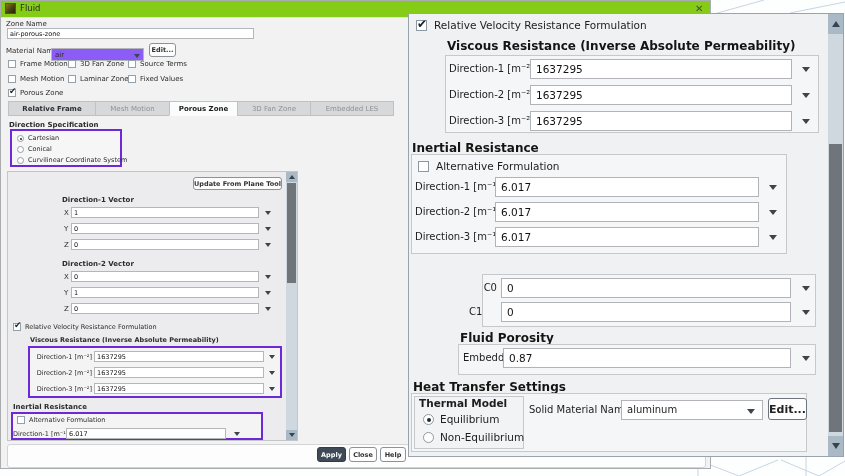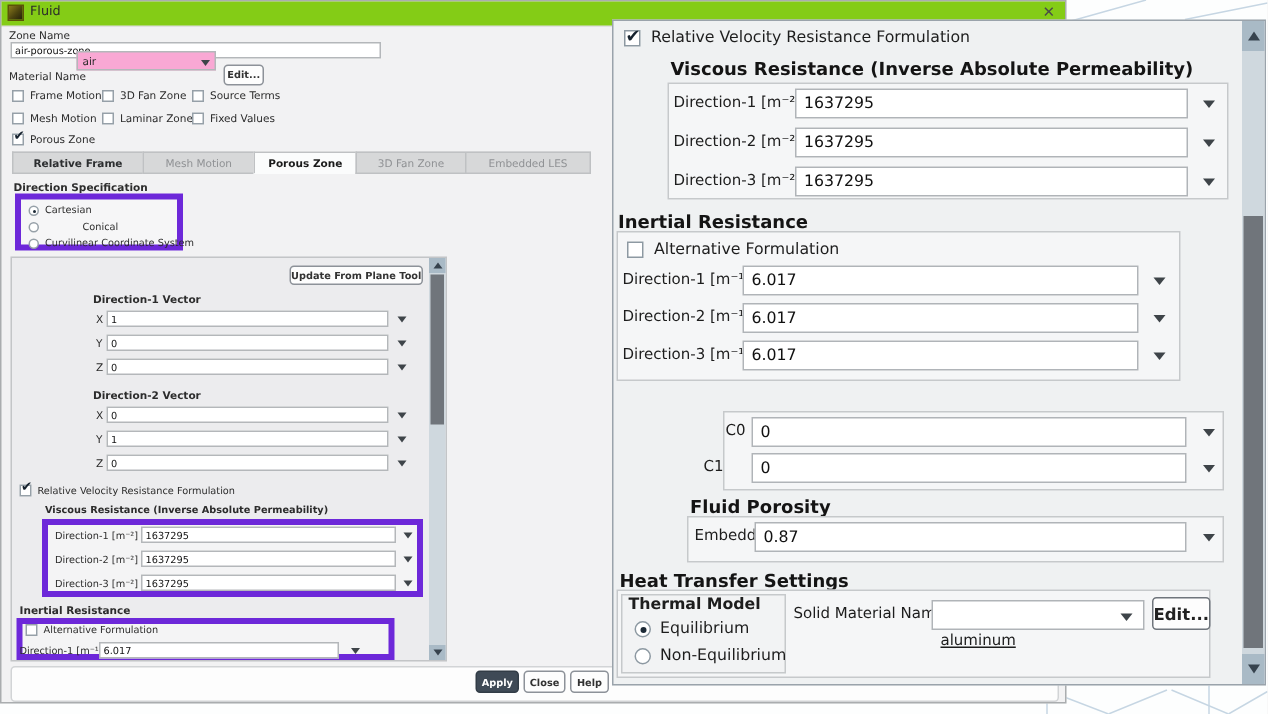--- a/index.html
+++ b/index.html
@@ -22,21 +22,21 @@
        font-size:6.5px;color:#111;padding:0 2px;box-sizing:border-box;outline:none;}
   .btn{position:absolute;background:#fdfdfd;border:1px solid #8d9299;border-radius:3px;
        font-size:6.5px;font-weight:bold;color:#333;text-align:center;box-sizing:border-box;
        display:flex;align-items:center;justify-content:center;cursor:default;}
   .btn-dark{background:#3f4a56;border-color:#323c46;color:#fff;}
   .cbx{position:absolute;width:8px;height:8px;border:1px solid #96a0a8;background:#fff;box-sizing:border-box;}
   .cbx .ck{position:absolute;left:0px;top:-3px;font-size:9px;color:#16222e;line-height:9px;}
   .rad{position:absolute;width:7px;height:7px;border:1px solid #96a0a8;border-radius:50%;background:#fff;box-sizing:border-box;}
   .rad.on::after{content:"";position:absolute;left:1.5px;top:1.5px;width:2.5px;height:2.5px;border-radius:50%;background:#1d2a36;}
   .dar{position:absolute;width:0;height:0;border-left:3px solid transparent;border-right:3px solid transparent;border-top:4px solid #3e4449;}
-  .gbox{position:absolute;border:4px solid #6d28d9;background:#f4f4f5;box-sizing:border-box;}
+  .gbox{position:absolute;border:2px solid #6d28d9;background:#f4f4f5;box-sizing:border-box;}
   .tabs{left:7px;top:100px;height:15px;display:flex;}
   .tab{height:15px;display:flex;align-items:center;justify-content:center;font-size:7px;
        background:#d7d8d9;border:1px solid #bfc1c3;border-right:none;box-sizing:border-box;color:#8f9194;}
   .tab:last-child{border-right:1px solid #bfc1c3;}
   .tab.enabled{color:#2c2e30;font-weight:bold;}
   .tab.active{background:#fbfcfc;color:#1b1b1b;font-weight:bold;border-bottom-color:#fbfcfc;}
   .scrollarea{left:6px;top:170px;width:291px;height:270px;background:#ececee;border:1px solid #c3c5c7;box-sizing:border-box;}
   .vscroll{position:absolute;background:#cfd8de;}
   .sb-btn{position:absolute;left:0;width:100%;background:#a9bac6;display:flex;align-items:center;justify-content:center;}
   .tri-up{width:0;height:0;border-left:3px solid transparent;border-right:3px solid transparent;border-bottom:4px solid #37434e;}
@@ -85,21 +85,21 @@
   <div class="abs titlebar">
     <div class="abs appicon"></div>
     <span class="abs title-text">Fluid</span>
     <span class="abs close-x">✕</span>
   </div>
 
   <span class="abs lbl" style="left:5px;top:19px;">Zone Name</span>
   <input class="fld" style="left: 6px; top: 27px; width: 247px; height: 11px;" readonly="" value="air-porous-zone">
 
   <span class="abs lbl" style="left:5px;top:46px;">Material Name</span>
-  <div class="abs" style="left:50px;top:33px;width:93px;height:13px;background:#f9a8d4;border:1px solid #b4b7ba;box-sizing:border-box;">
+  <div class="abs" style="left:50px;top:47px;width:93px;height:13px;background:#8b5cf6;border:1px solid #b4b7ba;box-sizing:border-box;">
     <span class="abs lbl" style="left:3px;top:2px;">air</span>
     <span class="dar" style="left:82px;top:5px;"></span>
   </div>
   <div class="btn" style="left:148px;top:42px;width:27px;height:14px;">
     <span>Edit...</span>
   </div>
 
   <span class="cbx" style="left:7px;top:59px;"></span>
   <span class="abs lbl" style="left:19px;top:59px;">Frame Motion</span>
   <span class="cbx" style="left:67px;top:59px;"></span>
@@ -125,21 +125,21 @@
     <div class="tab active" style="width:68px;">Porous Zone</div>
     <div class="tab" style="width:73px;">3D Fan Zone</div>
     <div class="tab" style="width:84px;text-align:center;">Embedded LES</div>
   </div>
 
   <span class="abs lbl bold" style="left:8px;top:120px;">Direction Specification</span>
   <div class="gbox" style="left:9px;top:128px;width:112px;height:38px;background:#f6f6f7;">
     <span class="rad on" style="left:5px;top:4px;"></span>
     <span class="abs lbl65" style="left:16px;top:3px;">Cartesian</span>
     <span class="rad" style="left:5px;top:15px;"></span>
-    <span class="abs lbl65" style="left:16px;top:14px;margin-left:25px;">Conical</span>
+    <span class="abs lbl65" style="left:16px;top:14px;">Conical</span>
     <span class="rad" style="left:5px;top:26px;"></span>
     <span class="abs lbl65" style="left:16px;top:25px;">Curvilinear Coordinate System</span>
   </div>
 
   <div class="abs scrollarea">
     <div class="btn" style="left:185px;top:5px;width:89px;height:13px;">
       <span>Update From Plane Tool</span>
     </div>
 
     <span class="abs lbl bold" style="left:54px;top:24px;">Direction-1 Vector</span>
@@ -263,21 +263,21 @@
   <div class="zgbox" style="left:2px;top:379px;width:396px;height:59px;"></div>
   <div class="zgbox" style="left:5px;top:382px;width:110px;height:53px;background:#f2f3f4;"></div>
   <span class="abs zlbl bold" style="left:10px;top:383px;font-weight:bold;">Thermal Model</span>
   <span class="radz on" style="left:14px;top:400px;"></span>
   <span class="abs zlbl" style="left:31px;top:399px;">Equilibrium</span>
   <span class="radz" style="left:14px;top:418px;"></span>
   <span class="abs zlbl" style="left:31px;top:417px;">Non-Equilibrium</span>
 
   <span class="abs zlbl10" style="left:120px;top:390px;">Solid Material Name</span>
   <div class="abs" style="left:212px;top:386px;width:142px;height:20px;background:#fff;border:1px solid #b0b4b8;box-sizing:border-box;">
-    <span class="abs zlbl10" style="left:5px;top:21px;text-decoration:underline;">aluminum</span>
+    <span class="abs zlbl10" style="left:5px;top:3px;">aluminum</span>
     <span class="darz" style="left:125px;top:8px;"></span>
   </div>
   <div class="zbtn" style="left:359px;top:384px;width:39px;height:22px;">
     <span>Edit...</span>
   </div>
 
   <div class="vscroll" style="left:419px;top:0;width:15px;height:442px;">
     <div class="sb-btn" style="top:0;height:20px;">
         <span class="tri-up" style="border-left-width:4px;border-right-width:4px;border-bottom-width:6px;"></span>
       </div>

